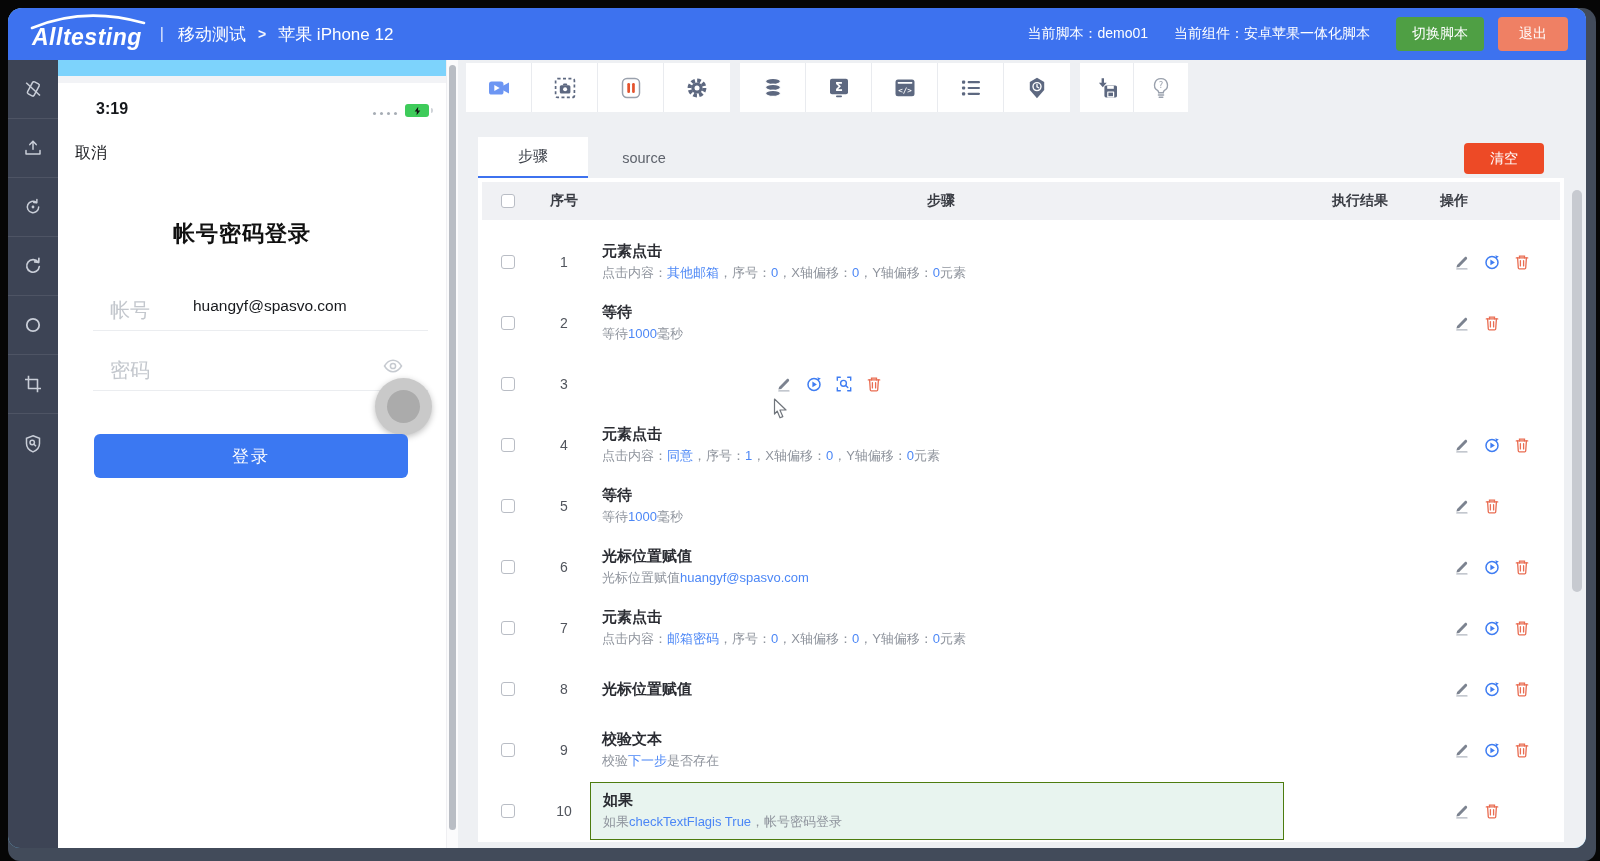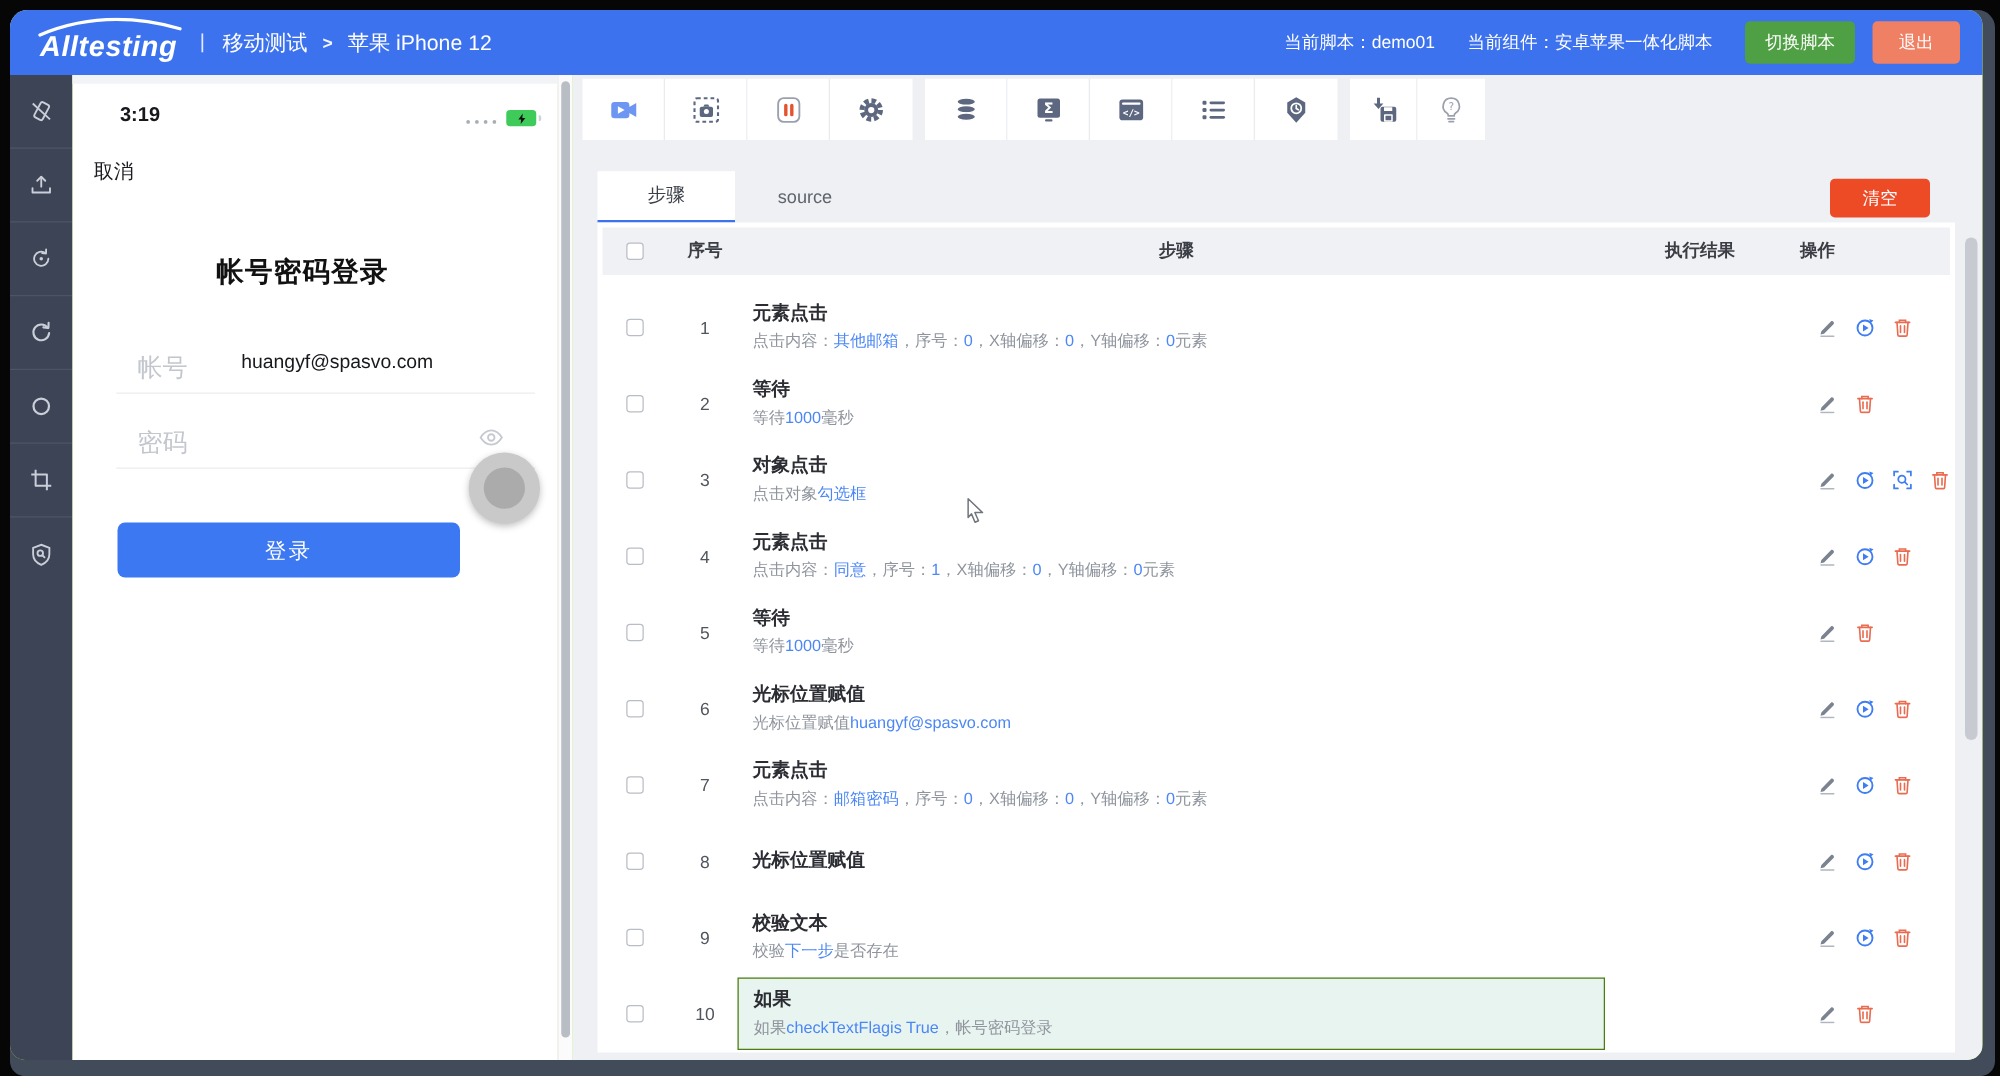--- a/index.html
+++ b/index.html
@@ -1,21 +1,21 @@
 <!DOCTYPE html>
 <html><head>
 <meta charset="utf-8">
 <style>
   * { margin:0; padding:0; box-sizing:border-box; }
   html,body { width:1600px; height:861px; background:#060606; overflow:hidden;
     font-family:"Liberation Sans","DejaVu Sans",sans-serif; }
   .slate { position:absolute; left:8px; top:8px; right:4px; bottom:0;
     background:#424b5a; border-radius:14px 14px 12px 12px; overflow:hidden; }
   .app { position:absolute; left:0; top:0; right:10px; bottom:13px;
-    background:#bef264; border-radius:12px; overflow:hidden; display:flex; flex-direction:column; }
+    background:#7dd3fc; border-radius:12px; overflow:hidden; display:flex; flex-direction:column; }
 
   
   .header { height:52px; background:#3d72ef; display:flex; align-items:center; color:#fff; flex:none; }
   .brand { position:relative; margin-left:24px; font-size:23px; font-weight:bold; font-style:italic;
     letter-spacing:.5px; padding-top:6px; }
   .brand svg { position:absolute; left:-6px; top:-4px; }
   .hdr-sep { margin:0 14px 0 18px; opacity:.85; font-size:16px; }
   .crumb { font-size:17px; font-weight:500; }
   .crumb-gt { margin:0 12px; font-size:14px; font-weight:bold; opacity:.95; }
   .hdr-right { margin-left:auto; display:flex; align-items:center; margin-right:18px; }
@@ -28,21 +28,21 @@
   
   .bodyrow { flex:1; display:flex; min-height:0; }
 
   .sidebar { width:50px; background:#3d4455; flex:none; display:flex; flex-direction:column; }
   .sb-item { height:59px; display:flex; align-items:center; justify-content:center;
     border-bottom:1px solid rgba(255,255,255,.09); cursor:pointer; }
   .sb-item:nth-child(n+7) { border-bottom:none; }
   .sb-item svg { display:block; }
 
   
-  .phone { width:388px; background:#fff; flex:none; position:relative; }
+  .phone { width:388px; background:#fff; flex:none; position:relative;margin-top:16px; }
   .phone-topstrip { height:7px; background:#f2f3f6; }
   .p-time { position:absolute; left:38px; top:24px; font-size:16px; font-weight:bold; color:#16181c; }
   .p-signal { position:absolute; left:315px; top:36px; display:flex; }
   .p-signal i { width:3px; height:3px; border-radius:50%; background:#a7adb5; margin-right:4px; }
   .p-batt { position:absolute; left:347px; top:28px; width:24px; height:13px; background:#3ecb5a;
     border-radius:3px; display:flex; align-items:center; justify-content:center; }
   .p-batt:after { content:""; position:absolute; right:-4px; top:4px; width:2.5px; height:5px;
     background:#cfd3d8; border-radius:0 2px 2px 0; }
   .p-cancel { position:absolute; left:17px; top:67px; font-size:16px; color:#1a1c20; cursor:pointer; }
   .p-title { position:absolute; left:0; right:20px; top:143px; text-align:center;
@@ -50,21 +50,21 @@
   .p-label { position:absolute; left:52px; font-size:20px; color:#c3c7cd; }
   .p-acc-lab { top:221px; } .p-pwd-lab { top:281px; }
   .p-acc-val { position:absolute; left:135px; top:221px; font-size:15.5px; color:#17191d; }
   .p-line { position:absolute; left:35px; width:335px; height:1px; background:#ebedf0; }
   .l1 { top:254px; } .l2 { top:314px; }
   .p-eye { position:absolute; left:325px; top:283px; cursor:pointer; }
   .p-assist { position:absolute; left:317px; top:302px; width:57px; height:57px; border-radius:50%;
     background:#c9c9c9; box-shadow:0 2px 6px rgba(0,0,0,.25); }
   .p-assist:after { content:""; position:absolute; left:12px; top:12px; width:33px; height:33px;
     border-radius:50%; background:#ababab; }
-  .p-login { position:absolute; left:36px; top:358px; width:274px; height:44px; background:#3b78f2;
+  .p-login { position:absolute; left:36px; top:358px; width:314px; height:44px; background:#3b78f2;
     border:none; border-radius:6px; color:#fff; font-size:17px; letter-spacing:2px; cursor:pointer; }
 
   .phone-scroll { width:12px; flex:none; background:#fbfbfc; border-left:1px solid #efeff2; position:relative; }
   .phone-scroll .thumb { position:absolute; left:2px; right:2px; top:5px; bottom:18px;
     background:#b9bdc4; border-radius:5px; }
 
   
   .main { flex:1; background:#eef0f3; position:relative; min-width:0; }
   .toolbar { position:absolute; left:8px; top:3px; display:flex; }
   .tb-group { display:flex; margin-right:10px; }
@@ -404,26 +404,20 @@
                       </g>
                     </svg>
                   </div>
                 </div>
               </div>
               <div class="trow">
                 <div class="c-check">
                   <div class="checkbox"></div>
                 </div>
                 <div class="c-index">3</div>
-                <div class="c-step">
-                  <div class="step-inner">
-                    <div class="row-t">对象点击</div>
-                    <div class="row-s"><span>点击对象</span><span class="seg-b">勾选框</span></div>
-                  </div>
-                </div>
                 <div class="c-result"></div>
                 <div class="c-ops">
                   <div class="op">
                     <svg width="16" height="16" viewBox="0 0 16 16">
                       <path d="M3.1 10.9 L10.7 3.2 c.5 -.5 1.5 -.5 2 .1 c.6 .5 .6 1.5 .1 2 L5.2 12.9 L2.4 13.6 Z" fill="#7c8390"></path>
                       <rect x="2.2" y="14.3" width="11.4" height="1.2" rx=".6" fill="#b0b5bf"></rect>
                     </svg>
                   </div>
                   <div class="op">
                     <svg width="16" height="16" viewBox="0 0 16 16">

